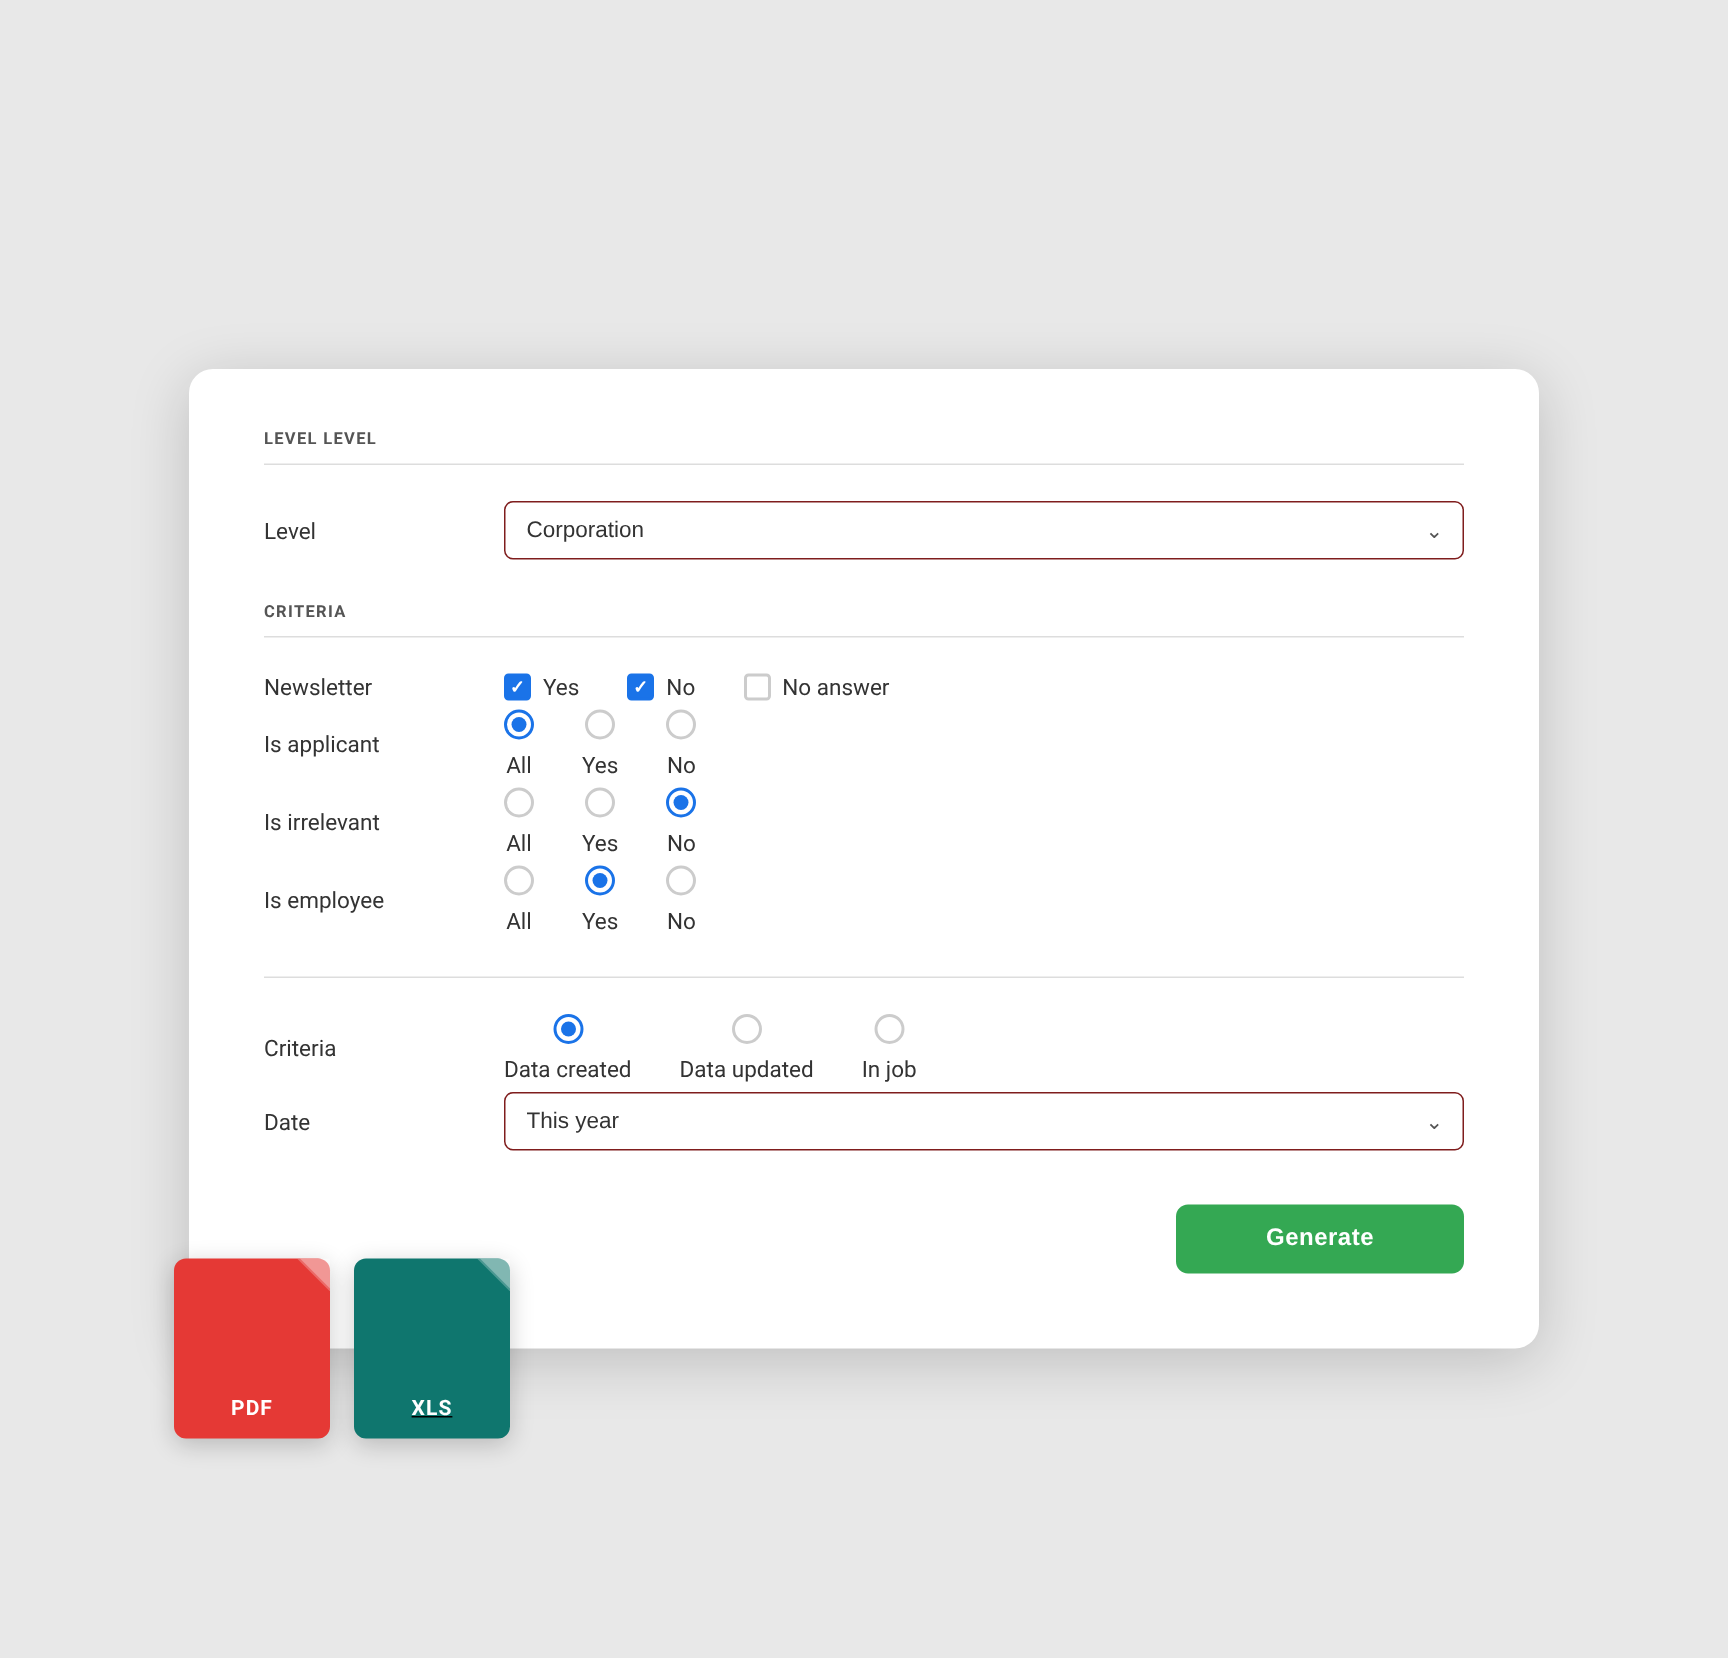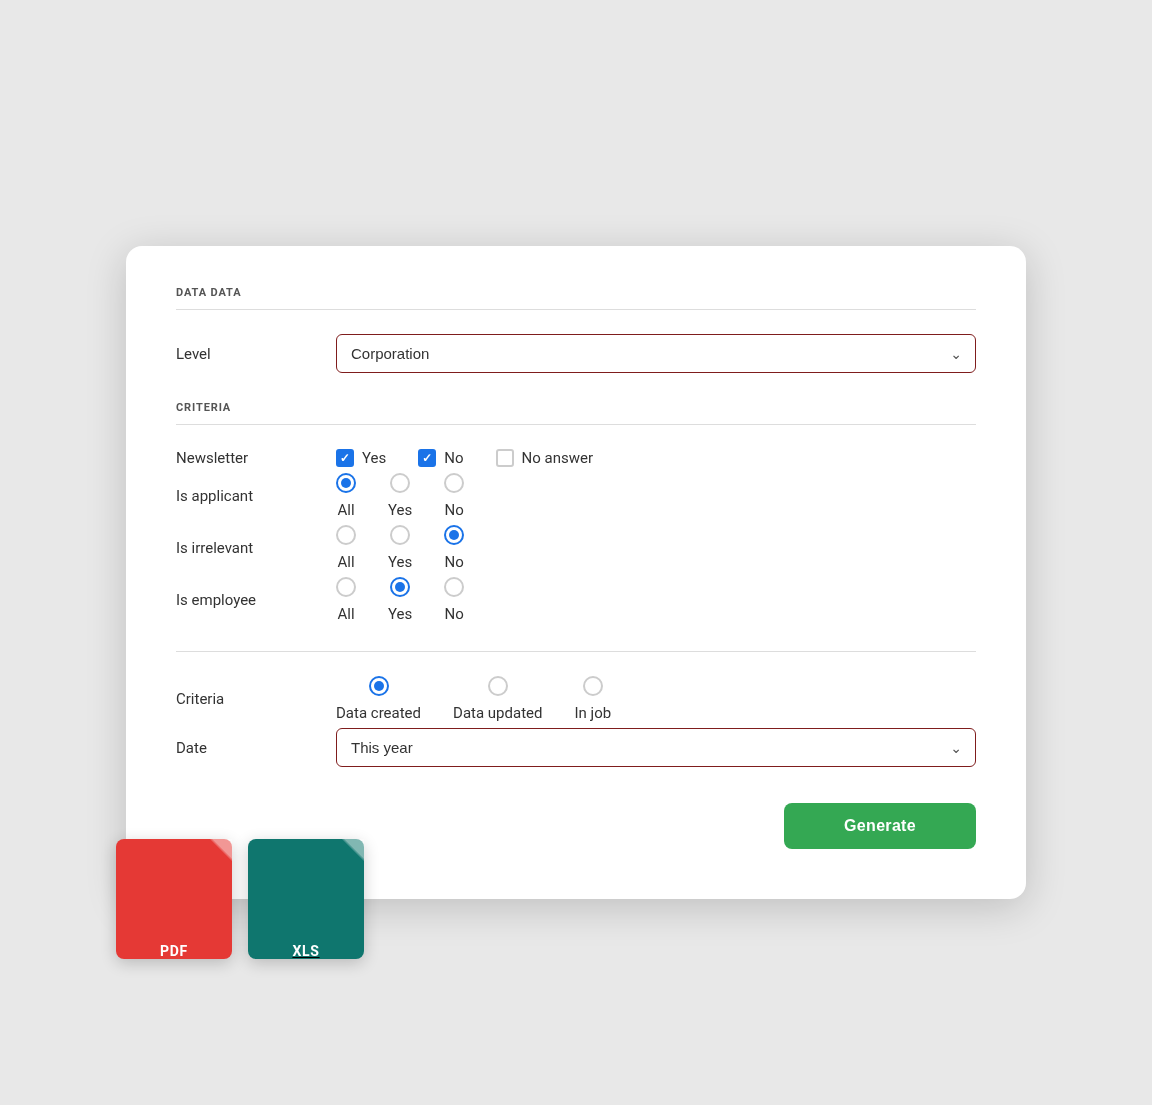--- a/index.html
+++ b/index.html
@@ -204,27 +204,28 @@
     .file-icons-area {
       position: absolute;
       bottom: -60px;
       left: -10px;
       display: flex;
       gap: 16px;
       z-index: 3;
     }
 
     .file-icon {
-      width: 116px;
+      width: 104px;
       height: 120px;
       border-radius: 8px;
       display: flex;
       flex-direction: column;
       align-items: center;
       justify-content: flex-end;
+      padding-bottom: 12px;
       position: relative;
       box-shadow: 0 4px 16px rgba(0,0,0,0.2);
     }
 
     .file-icon-pdf {
       background: #e53935;
     }
 
     .file-icon-xls {
       background: #0f766e;
@@ -261,21 +262,21 @@
     }
   </style>
 </head>
 <body>
 
 <div class="page-wrapper">
   <div class="card">
 
 
     <div class="section-block">
-      <div class="section-label">DATA DATA</div>
+      <div class="section-label">LEVEL LEVEL</div>
       <hr class="section-divider">
 
       <div class="field-row">
         <div class="field-label">Level</div>
         <div class="field-control">
           <div class="dropdown-wrapper">
             <select>
               <option>Corporation</option>
               <option>Individual</option>
               <option>Department</option>

